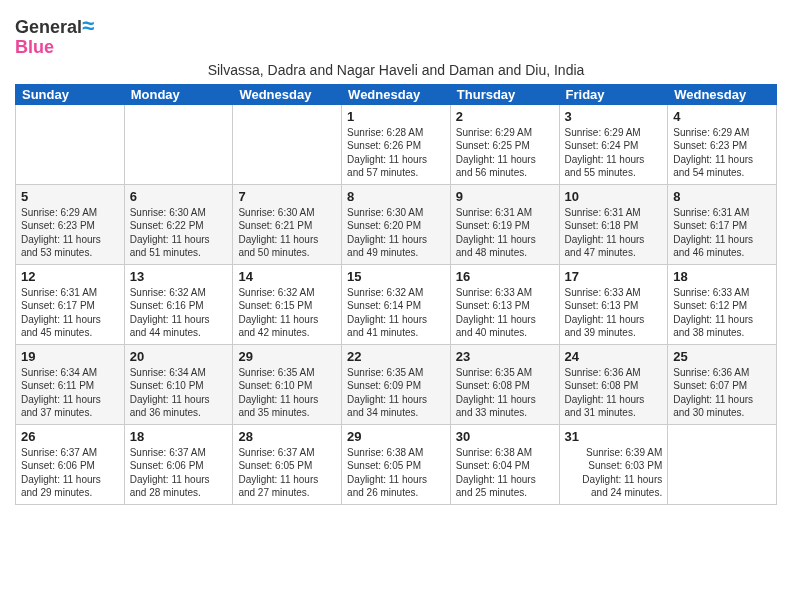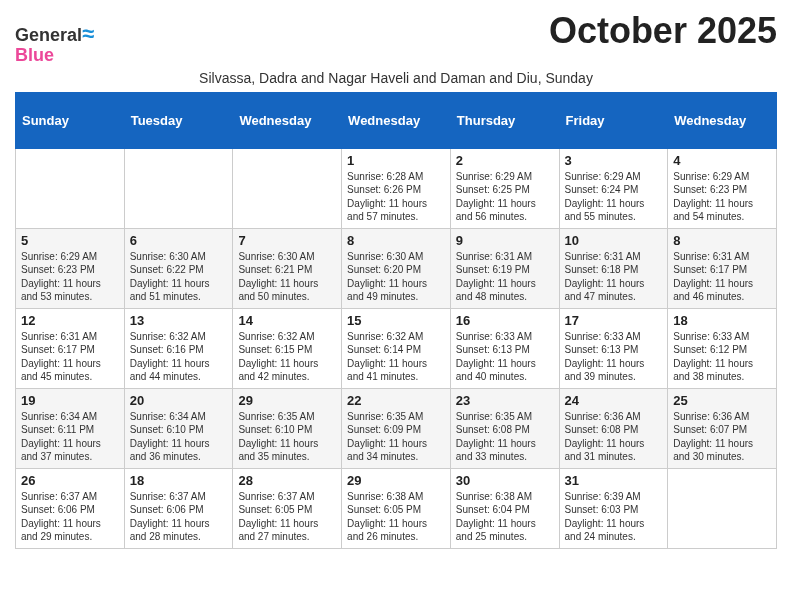--- a/index.html
+++ b/index.html
@@ -12,21 +12,21 @@
     }
     .header {
       display: flex;
       align-items: flex-start;
       justify-content: space-between;
       margin-bottom: 4px;
     }
     .logo {
       display: flex;
       align-items: center;
-      margin-top: 12px;
+      margin-top: 4px;
     }
     .logo-text {
       font-size: 18px;
       font-weight: bold;
       line-height: 1.1;
     }
     .logo-general { color: #333; }
     .logo-blue { color: #ec4899; }
     .month-title {
       font-size: 36px;
@@ -42,21 +42,21 @@
       font-weight: normal;
     }
     table {
       width: 100%;
       border-collapse: collapse;
     }
     th {
       background-color: #1565c0;
       color: #fff;
       text-align: left;
-      padding: 20px 6px;
+      padding: 2px 6px;
       font-size: 13px;
       font-weight: bold;
       border: 1px solid #1565c0;
     }
     td {
       border: 1px solid #ccc;
       vertical-align: top;
       padding: 4px 5px;
       width: calc(100% / 7);
       min-height: 75px;
@@ -85,30 +85,29 @@
 
 <div class="header">
   <div class="logo">
     <div>
       <div class="logo-text">
         <span class="logo-general">General</span><span style="color:#1a90d9; font-size:22px;">≈</span>
       </div>
       <div class="logo-text logo-blue">Blue</div>
     </div>
   </div>
-  <div class="month-title">October 2025</div>
 </div>
 
-<div class="subtitle">Silvassa, Dadra and Nagar Haveli and Daman and Diu, Sunday</div>
+<div class="subtitle">Silvassa, Dadra and Nagar Haveli and Daman and Diu, India</div>
 
 <table>
   <thead>
     <tr>
     <th>Sunday</th>
-        <th>Tuesday</th>
+        <th>Monday</th>
         <th>Wednesday</th>
         <th>Wednesday</th>
         <th>Thursday</th>
         <th>Friday</th>
         <th>Wednesday</th>
       </tr>
   </thead>
   <tbody id="calendar-body">
   <tr>
         <td class="empty-cell"></td>
@@ -327,21 +326,21 @@
         </td>
         <td>
           <div class="day-number">30</div>
           <div class="day-info" style="white-space: pre-line;">Sunrise: 6:38 AM
 Sunset: 6:04 PM
 Daylight: 11 hours
 and 25 minutes.</div>
         </td>
         <td>
           <div class="day-number">31</div>
-          <div class="day-info" style="white-space: pre-line;">Sunrise: 6:39 AM
+          <div class="day-info" style="white-space: pre-line; text-align: right;">Sunrise: 6:39 AM
 Sunset: 6:03 PM
 Daylight: 11 hours
 and 24 minutes.</div>
         </td>
         <td class="empty-cell"></td>
       </tr>
     </tbody>
 </table>
 
 </body></html>

